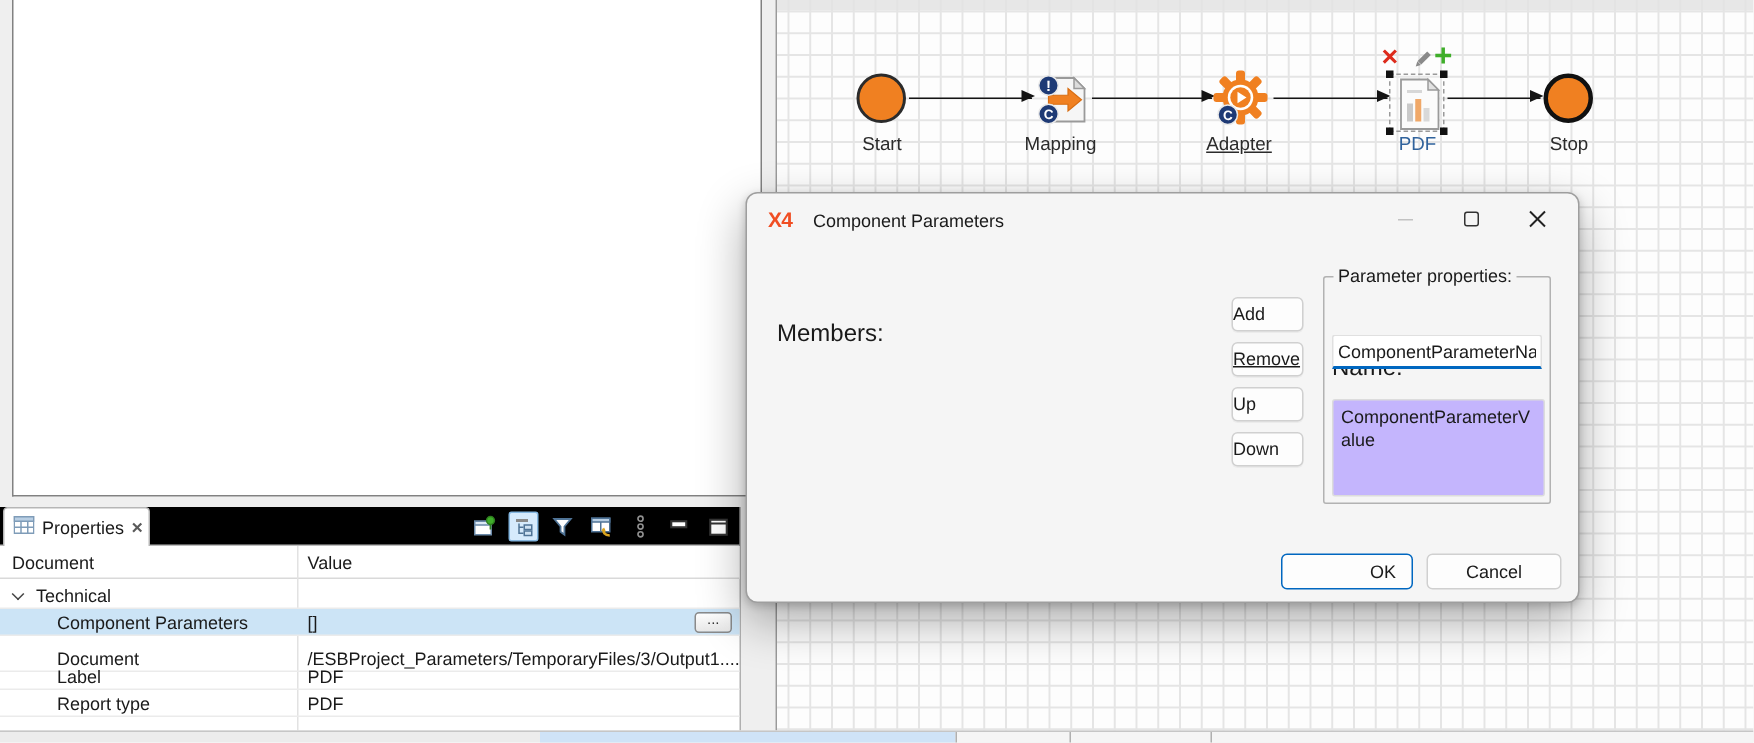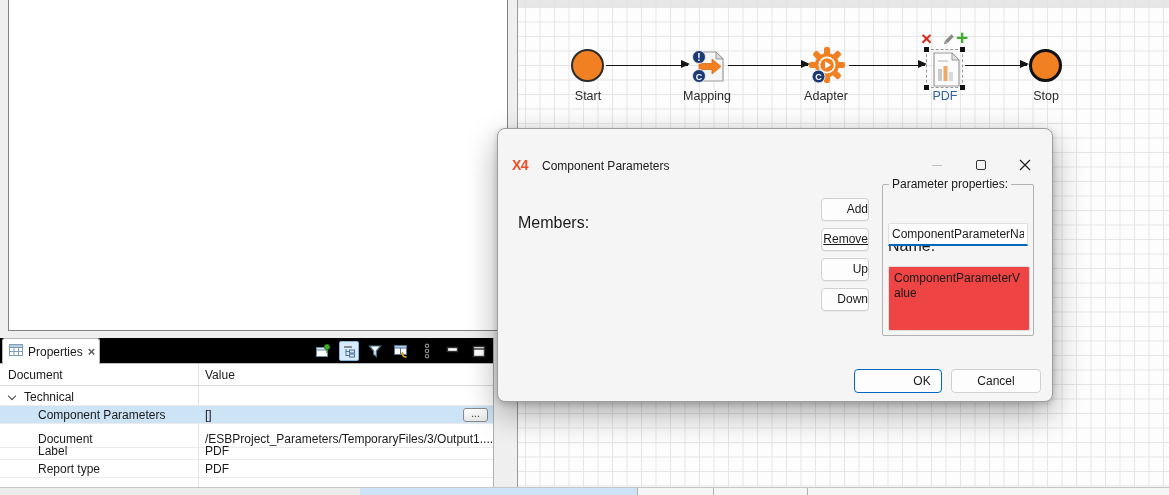--- a/index.html
+++ b/index.html
@@ -29,41 +29,41 @@
 
   .sel-box { border:1px dashed #9a9a9a; background:rgba(255,255,255,.15); }
   .handle { width:5px; height:5px; background:#111; position:absolute; }
   .h-tl{left:-3px;top:-3px;} .h-tr{right:-3px;top:-3px;} .h-bl{left:-3px;bottom:-3px;} .h-br{right:-3px;bottom:-3px;}
   .act-x { font-size:19px; font-weight:900; color:#dd2b1c; line-height:16px; }
   .act-plus { font-size:21px; font-weight:900; color:#3fae2a; line-height:16px; }
 
   
   .dialog { left:497px; top:128px; width:556px; height:274px; background:#f5f5f5; border:1px solid #9e9e9e; border-radius:8px;
     box-shadow:0 12px 32px rgba(0,0,0,.33), 0 2px 6px rgba(0,0,0,.18); z-index:10; }
-  .dlg-titlebar { position:absolute; left:0; top:0; width:100%; height:34px;margin-top:19px; }
+  .dlg-titlebar { position:absolute; left:0; top:0; width:100%; height:34px; }
   .dlg-logo { position:absolute; left:14px; top:9px; font-size:14px; font-weight:bold; color:#f04e23; letter-spacing:-.5px; }
   .dlg-title { position:absolute; left:44px; top:11px; font-size:12px; color:#1a1a1a; }
   .win-btn { position:absolute; top:4px; width:38px; height:26px; display:flex; align-items:center; justify-content:center; }
   .min-glyph { width:10px; height:1px; background:#c2c2c2; display:block; }
   .max-glyph { width:10px; height:10px; border:1.4px solid #333; border-radius:2px; display:block; }
 
   .dlg-label { position:absolute; font-size:16px; color:#1a1a1a;margin-top:36px; }
   .members-list { position:absolute; left:17px; top:66px; width:297px; height:141px; background:#fff; border:1px solid #7a7a7a; overflow:hidden; }
   .member-item { height:19px; line-height:19px; background:#d3d3d3; padding:0 4px; white-space:nowrap; overflow:hidden; font-size:12px; }
   .hscroll { position:absolute; left:1px; right:1px; bottom:1px; height:12px; background:#f0f0f0; }
   .hscroll .thumb { position:absolute; left:15px; top:4px; width:242px; height:4px; background:#8f8f8f; border-radius:2px; }
 
   .side-btn { position:absolute; left:323px; width:48px; height:23px; background:#fdfdfd; border:1px solid #d0d0d0; border-radius:4px;
-    font-size:12px; color:#1a1a1a; text-align:right; line-height:21px; box-shadow:0 1px 0 rgba(0,0,0,.04); }
+    font-size:12px; color:#1a1a1a; text-align:left; line-height:21px; box-shadow:0 1px 0 rgba(0,0,0,.04); }
 
   .groupbox { position:absolute; left:384px; top:55px; width:152px; height:152px; border:1px solid #b2b2b2; border-radius:2px; }
   .groupbox-title { position:absolute; left:6px; top:-8px; background:#f5f5f5; padding:0 3px; font-size:12px; }
   .name-input { position:absolute; left:5px; top:38px; width:140px; height:23px; background:#fff; border:1px solid #e0e0e0; border-bottom:2px solid #0067c0;
     font-family:inherit; font-size:12px; padding:0 3px; color:#1a1a1a; border-radius:2px 2px 0 0; }
-  .value-box { position:absolute; left:5px; top:81px; width:142px; height:65px; background:#ef4444; border:1px solid #dcdcdc; border-radius:2px;
+  .value-box { position:absolute; left:5px; top:81px; width:142px; height:65px; background:#c4b5fd; border:1px solid #dcdcdc; border-radius:2px;
     font-size:12px; padding:4px 5px; word-break:break-all; line-height:15px; }
 
   .ok-btn, .cancel-btn { position:absolute; top:240px; height:24px; background:#fdfdfd; border-radius:4px; font-size:12px; text-align:center; line-height:22px; }
   .ok-btn { left:356px; width:88px; border:1px solid #0067c0;padding-left:48px; }
   .cancel-btn { left:453px; width:90px; border:1px solid #d0d0d0; }
 
   
   .props { left:0; top:338px; width:494px; height:149px; background:#fff; border-right:1px solid #b0b0b0; }
   .props-tabbar { position:absolute; left:0; top:0; width:100%; height:26px; background:#000000; border-bottom:1px solid #bcbcbc; }
   .props-tab { position:absolute; left:2px; top:0; height:26px; width:98px; background:#fff; border:1px solid #b6b6b6; border-bottom:none;
@@ -147,21 +147,21 @@
       <circle cx="22" cy="20" r="12"></circle>
     </g>
     <circle cx="22" cy="20" r="8.5" fill="#ffffff"></circle>
     <circle cx="22" cy="20" r="6.8" fill="#f08021"></circle>
     <path d="M20 16.2 l6 3.8 -6 3.8 z" fill="#ffffff"></path>
     <circle cx="13.5" cy="31.5" r="6.5" fill="#1e3a75" stroke="#e9e9e9" stroke-width="1"></circle>
     <text x="13.5" y="35" text-anchor="middle" font-size="9" font-weight="bold" fill="#fff" font-family="Liberation Sans,sans-serif">C</text>
   </svg>
   </span>
 </div>
-<div class="abs node-label" style="left:826px;top:89px;">Adapter</div>
+<div class="abs node-label" style="left:826px;top:89px;text-decoration:underline;">Adapter</div>
 
 <div class="abs conn" style="left:849px;top:65px;width:76px;">
     <span class="arrow"></span>
   </div>
 
 <div class="abs act-x" style="left:921px;top:31px;">×</div>
 <div class="abs" style="left:941px;top:33px;">
   <svg width="14" height="14" viewBox="0 0 14 14">
       <g transform="rotate(45 7 7)">
         <rect x="5.4" y="0.5" width="3.4" height="9" fill="#8a8a8a"></rect>

